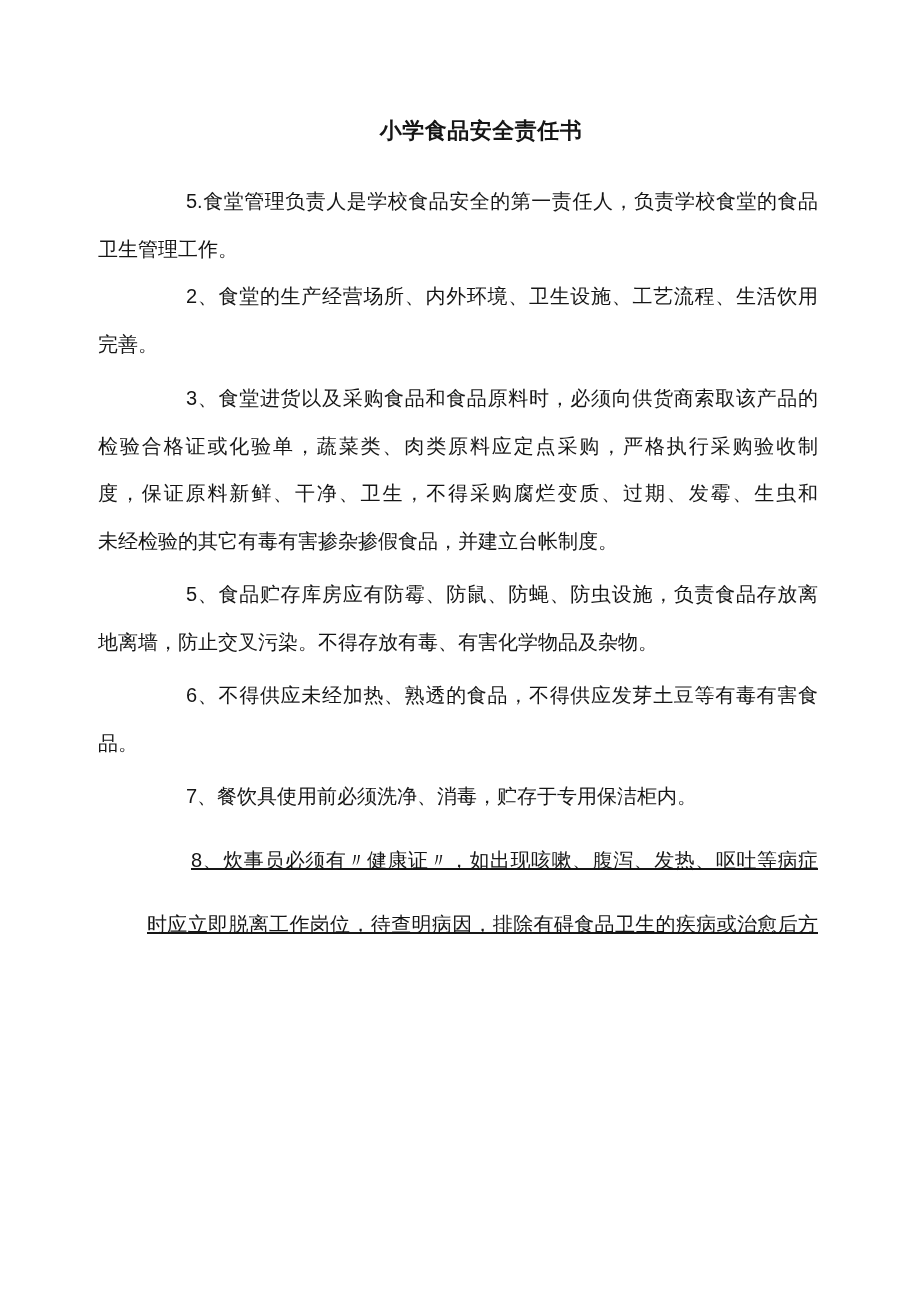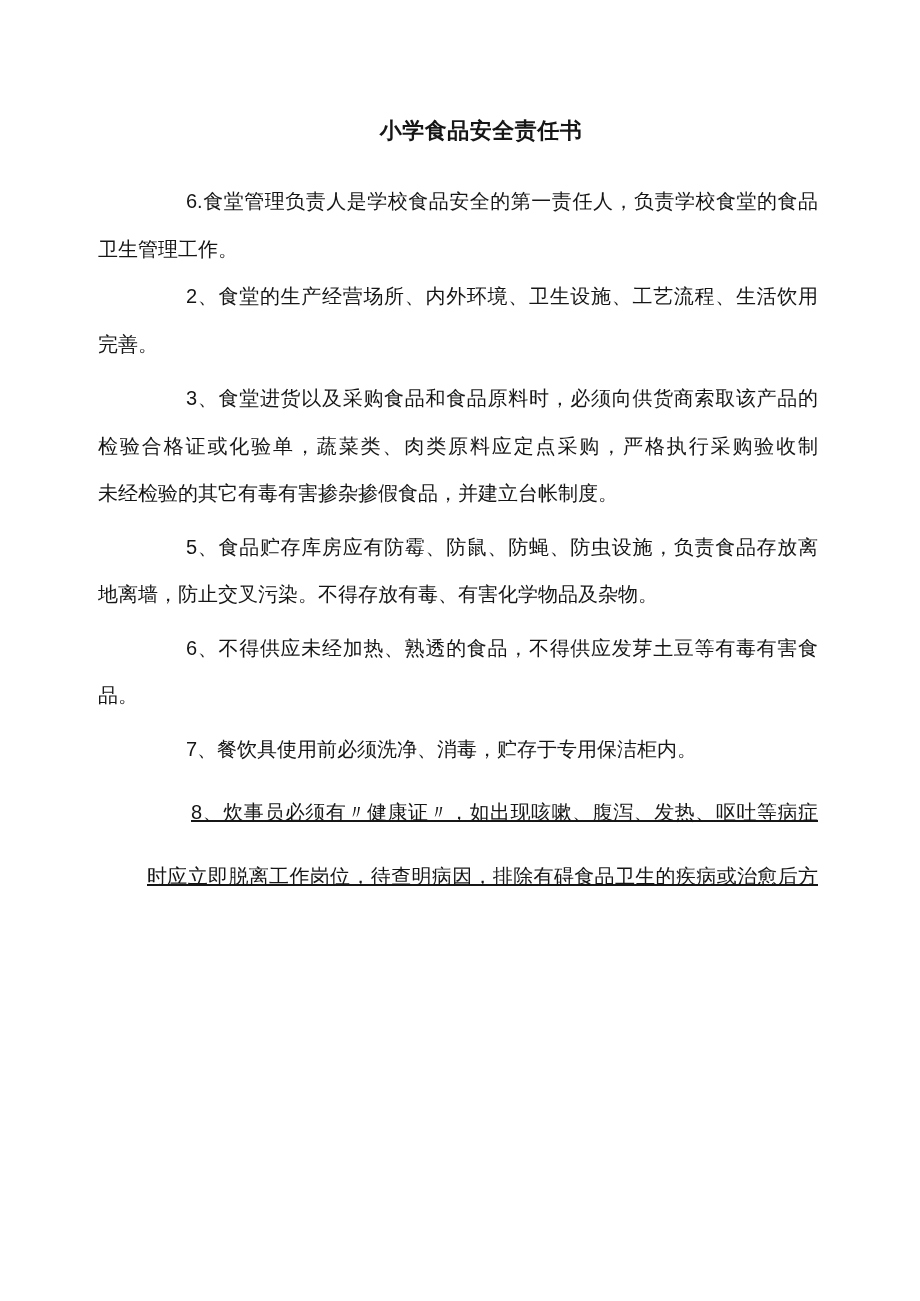--- a/index.html
+++ b/index.html
@@ -67,32 +67,33 @@
 
 <div class="page">
   <div class="content">
 
     <div class="doc-title">小学食品安全责任书</div>
 
     <div class="body-text">
 
 
       <div class="para">
-        <div class="line indent fill">6.食堂管理负责人是学校食品安全的第一责任人，负责学校食堂的食品</div>
+        <div class="line indent fill">5.食堂管理负责人是学校食品安全的第一责任人，负责学校食堂的食品</div>
         <div class="line">卫生管理工作。</div>
       </div>
 
       <div class="para mb7">
         <div class="line indent fill">2、食堂的生产经营场所、内外环境、卫生设施、工艺流程、生活饮用</div>
         <div class="line">完善。</div>
       </div>
 
       <div class="para mb6">
         <div class="line indent fill">3、食堂进货以及采购食品和食品原料时，必须向供货商索取该产品的</div>
         <div class="line fill">检验合格证或化验单，蔬菜类、肉类原料应定点采购，严格执行采购验收制</div>
+        <div class="line fill">度，保证原料新鲜、干净、卫生，不得采购腐烂变质、过期、发霉、生虫和</div>
         <div class="line">未经检验的其它有毒有害掺杂掺假食品，并建立台帐制度。</div>
       </div>
 
 
       <div class="para mb6">
         <div class="line indent fill">5、食品贮存库房应有防霉、防鼠、防蝇、防虫设施，负责食品存放离</div>
         <div class="line">地离墙，防止交叉污染。不得存放有毒、有害化学物品及杂物。</div>
       </div>
 
       <div class="para mb6">

